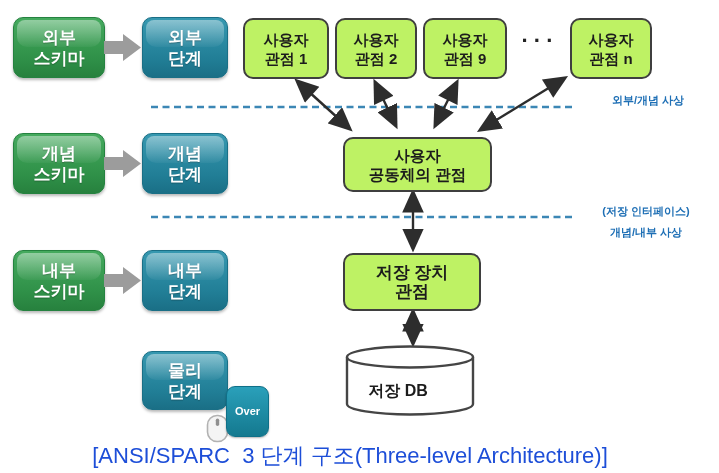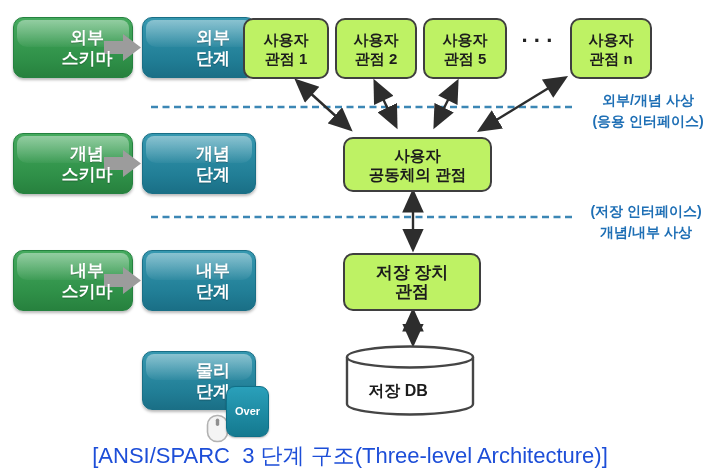--- a/index.html
+++ b/index.html
@@ -6,21 +6,20 @@
   #stage{
     position:relative;width:719px;height:473px;background:#ffffff;overflow:hidden;
     font-family:"Liberation Sans","DejaVu Sans",sans-serif;
   }
   
   .pill{
     position:absolute;border-radius:10px;display:flex;flex-direction:column;
     align-items:center;justify-content:center;color:#fff;font-weight:bold;
     font-size:17px;line-height:21px;text-align:left;
     box-shadow:0 2px 3px rgba(0,0,0,.28);
-    padding-left:28px;
   }
   .pill .shine{
     position:absolute;left:3px;right:3px;top:2px;height:46%;
     border-radius:8px 8px 10px 10px;
     background:linear-gradient(180deg,rgba(255,255,255,.42),rgba(255,255,255,.04));
     pointer-events:none;
   }
   .pill span{position:relative;z-index:1;text-shadow:0 1px 1px rgba(0,0,0,.25);}
   .pill.green{
     width:90px;height:59px;left:13px;
@@ -39,21 +38,21 @@
     font-size:15px;line-height:19px;font-weight:600;color:#1c1c1c;text-align:center;
     z-index:2;
   }
   .ellipsis{
     position:absolute;left:514px;top:28px;width:52px;text-align:center;z-index:2;
     font-size:22px;font-weight:bold;letter-spacing:5px;color:#222;
   }
   
   .maplabel{
     position:absolute;width:142px;text-align:center;color:#1e6fb5;font-weight:bold;
-    font-size:14px;line-height:21px;z-index:2;
+    font-size:11px;line-height:21px;z-index:2;
   }
   
   .dblabel{
     position:absolute;left:347px;top:381px;width:102px;text-align:center;z-index:2;
     font-size:16px;font-weight:600;color:#1c1c1c;
   }
   
   .overwrap{position:absolute;left:206px;top:386px;z-index:3;display:flex;align-items:flex-end;}
   .overpill{
     height:17px;padding:16px 8px;margin-left:-3px;margin-bottom:6px;border-radius:9px;
@@ -159,21 +158,21 @@
   <div class="obox" style="left:243px;top:18px;width:82px;height:57px">
     <span>사용자</span>
     <span>관점 1</span>
   </div>
   <div class="obox" style="left:335px;top:18px;width:78px;height:57px">
     <span>사용자</span>
     <span>관점 2</span>
   </div>
   <div class="obox" style="left:423px;top:18px;width:80px;height:57px">
     <span>사용자</span>
-    <span>관점 5</span>
+    <span>관점 9</span>
   </div>
   <div class="ellipsis">···</div>
   <div class="obox" style="left:570px;top:18px;width:78px;height:57px">
     <span>사용자</span>
     <span>관점 n</span>
   </div>
 
   <div class="obox" style="left:343px;top:137px;width:145px;height:51px;font-size:15.5px">
     <span>사용자</span>
     <span>공동체의 관점</span>
@@ -181,21 +180,20 @@
 
   <div class="obox" style="left:343px;top:253px;width:134px;height:54px;font-size:17px">
     <span>저장 장치</span>
     <span>관점</span>
   </div>
 
   <div class="dblabel">저장 DB</div>
 
   <div class="maplabel" style="left:577px;top:90px">
     <div>외부/개념 사상</div>
-    <div>(응용 인터페이스)</div>
   </div>
   <div class="maplabel" style="left:575px;top:201px">
     <div>(저장 인터페이스)</div>
     <div>개념/내부 사상</div>
   </div>
 
   <div class="caption">[ANSI/SPARC  3 단계 구조(Three-level Architecture)]</div>
 
 </div>
 

